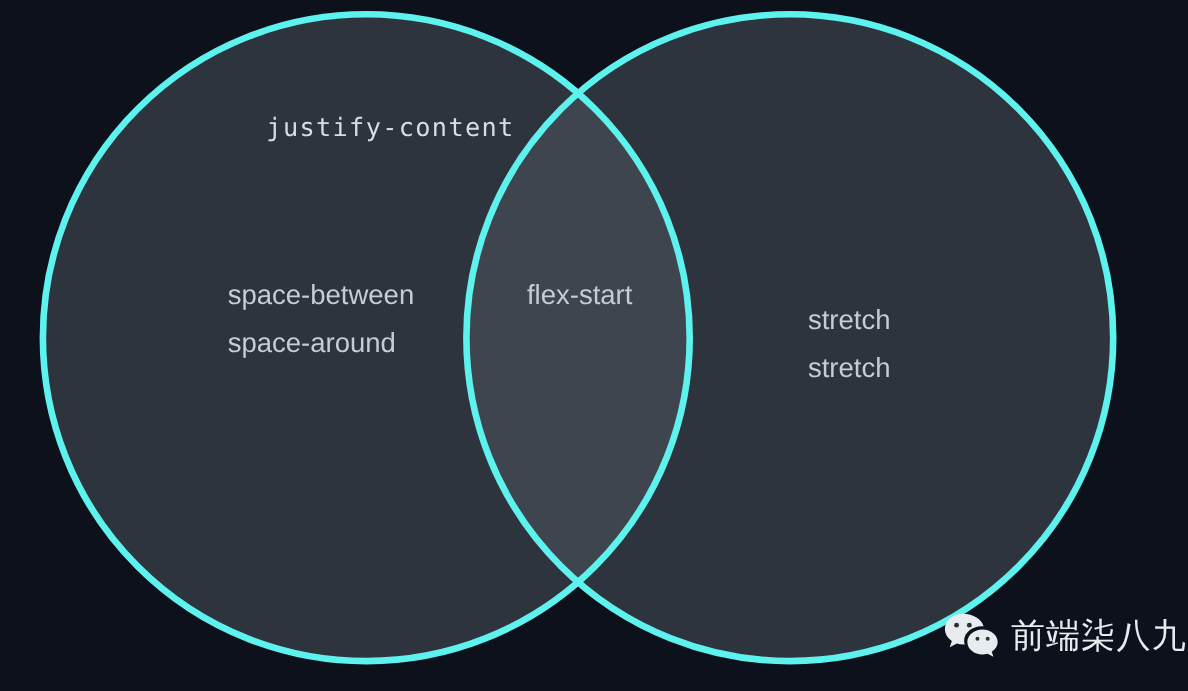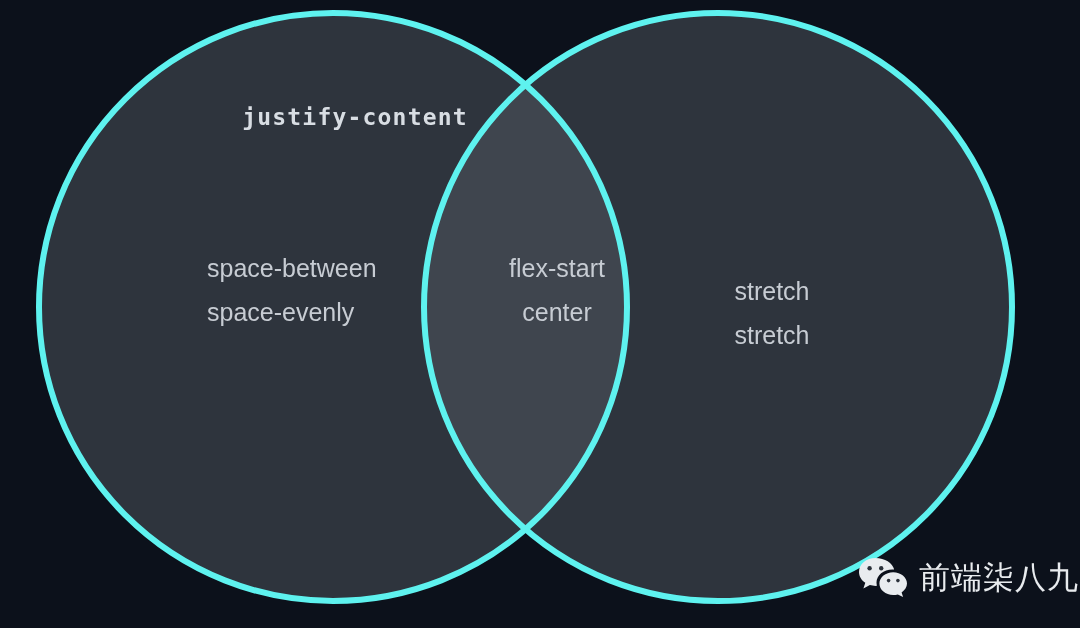--- a/index.html
+++ b/index.html
@@ -26,21 +26,21 @@
     position: absolute;
     left: 0;
     top: 0;
     width: 1080px;
     height: 628px;
   }
   .circle-title {
     position: absolute;
     font-family: "DejaVu Sans Mono", "Liberation Mono", monospace;
     font-size: 23px;
-    font-weight: 700;
+    font-weight: 400;
     letter-spacing: 1.2px;
     color: #d8dde3;
     white-space: nowrap;
     transform: translateX(-50%);
   }
   #title-left  { left: 355px; top: 104px; }
   #title-right { left: 701px; top: 104px; }
 
   .item-list {
     position: absolute;
@@ -58,21 +58,20 @@
     left: 191px;
     top: 246px;
     align-items: flex-start;
     margin-left: 16px;
   }
   #list-center {
     left: 527px;
     top: 246px;
     align-items: center;
     transform: translateX(-50%);
-    margin-left: 30px;
   }
   #list-right {
     left: 772px;
     top: 269px;
     transform: translateX(-50%);
   }
 
   #watermark {
     position: absolute;
     left: 857px;
@@ -117,26 +116,25 @@
     <circle cx="718" cy="307" r="294" fill="none" stroke="#5ef2ef" stroke-width="6"></circle>
   </svg>
 
   <div class="label-layer">
 
     <div class="circle-title" id="title-left">justify-content</div>
 
 
     <div class="item-list" id="list-left">
       <div class="item">space-between</div>
-      <div class="item">space-evenly</div>
+      <div class="item">space-around</div>
     </div>
 
     <div class="item-list" id="list-center">
       <div class="item">flex-start</div>
-      <div class="item">center</div>
     </div>
 
     <div class="item-list" id="list-right">
       <div class="item">stretch</div>
       <div class="item">stretch</div>
     </div>
 
     <div id="watermark">
       <svg id="wechat-icon" viewBox="0 0 52 44" xmlns="http://www.w3.org/2000/svg">
         <g fill="#e9ecef">

